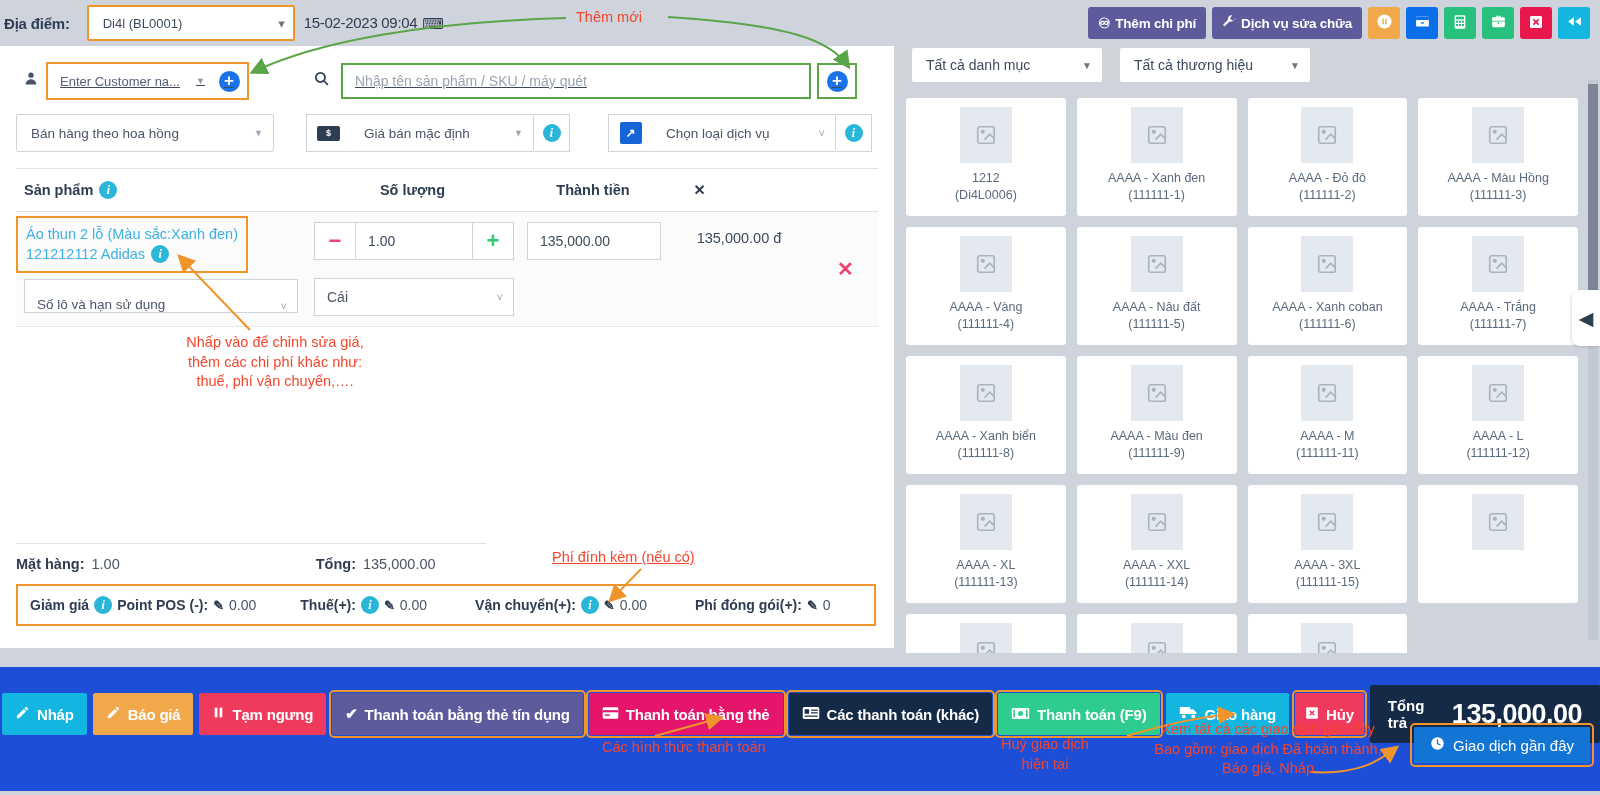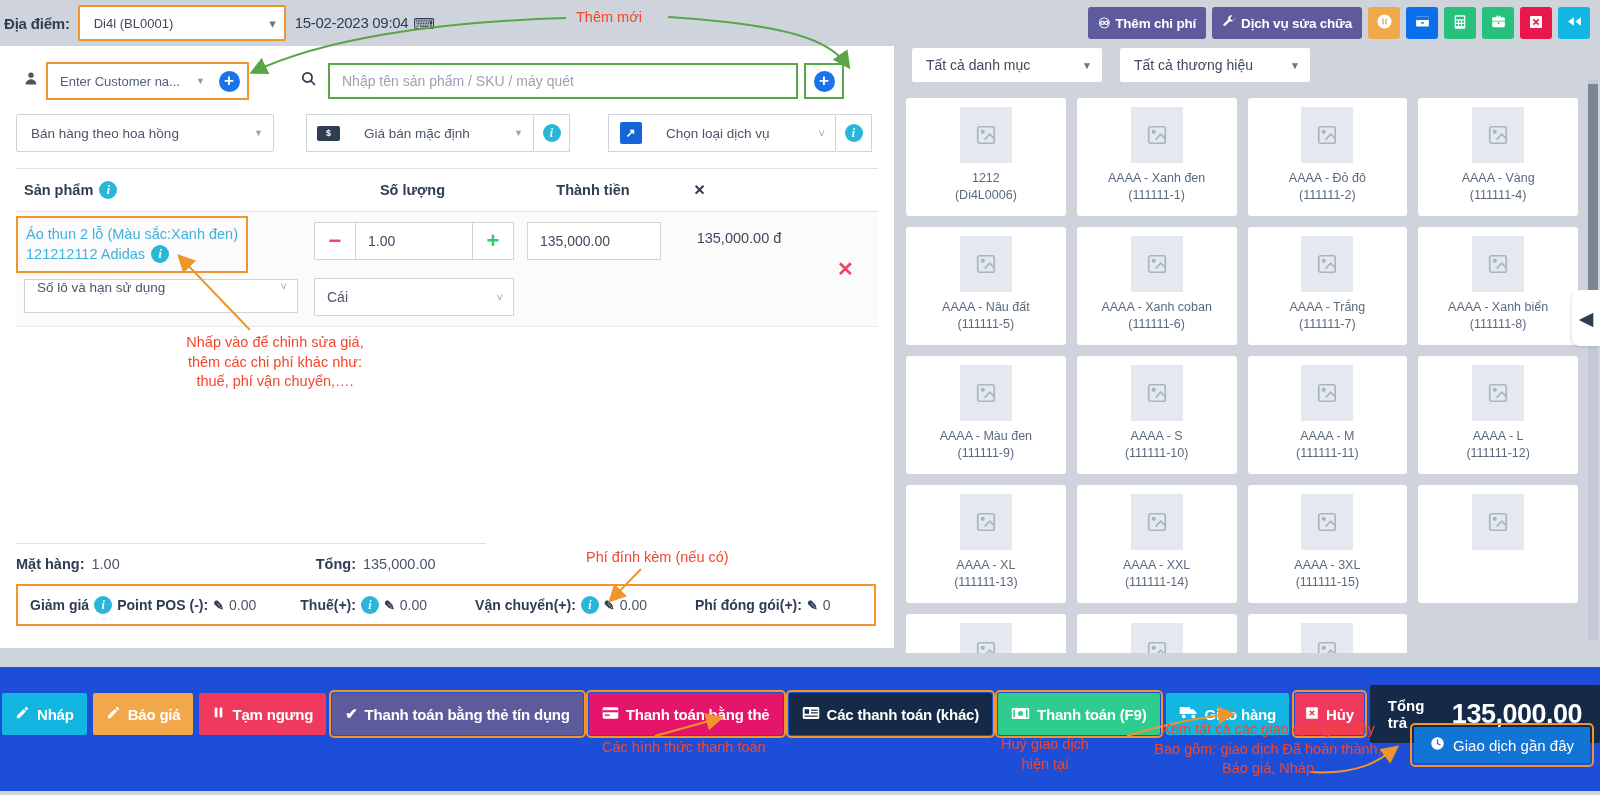--- a/index.html
+++ b/index.html
@@ -13,21 +13,21 @@
   .app { position: relative; width: 1600px; height: 795px; }
 
   
   .topbar {
     position: absolute; left: 0; top: 0; width: 1600px; height: 46px;
     background: #ced3dc;
     display: flex; align-items: center;
   }
   .loc-label {
     font-size: 15px; font-weight: bold; color: #2e3d52;
-    margin-left: 4px; margin-right: 8px; letter-spacing: -0.2px;
+    margin-left: 4px; margin-right: 17px; letter-spacing: -0.2px;
   }
   .loc-select {
     width: 208px; height: 36px; background: #fff;
     border: 2px solid #f0952c; border-radius: 2px;
     display: flex; align-items: center; padding: 0 8px 0 14px;
     font-size: 13px; color: #3d4a5c; position: relative;
   }
   .loc-select .chev { margin-left: auto; font-size: 13px; color: #6b7585; }
   .datetime { font-size: 15px; color: #2e3d52; margin-left: 9px; letter-spacing: -0.3px; }
   .kbd-icon { margin-left: 5px; font-size: 15px; color: #2e3d52; vertical-align: -1px; }
@@ -39,21 +39,21 @@
     font-size: 13.5px; font-weight: bold; padding: 0 10px; gap: 5px;
     white-space: nowrap; letter-spacing: -0.2px;
   }
   .tb-sq { width: 32px; padding: 0; font-size: 15px; }
 
   
   .left-panel {
     position: absolute; left: 0; top: 46px; width: 894px; height: 602px;
     background: #fff;
   }
-  .row1 { display: flex; align-items: center; padding: 16px 16px 0 16px; gap: 3px; }
+  .row1 { display: flex; align-items: center; padding: 16px 16px 0 16px; gap: 16px; text-decoration: underline; }
   .cust-wrap { display: flex; align-items: center; }
   .person-ico { width: 30px; text-align: center; font-size: 18px; color: #4a5568; }
   .cust-box {
     border: 2px solid #f0952c; height: 38px; display: flex; align-items: center;
     background: #fff;
   }
   .cust-select {
     width: 163px; height: 34px; border: 0; display: flex; align-items: center;
     padding: 0 6px 0 12px; font-size: 13px; color: #55617a;
   }
@@ -131,21 +131,21 @@
   .cart-row > div { padding: 10px 8px; }
   .prod-cell { width: 290px; padding: 0 !important; }
   .prod-name-box {
     border: 2px solid #f0952c; margin: 4px 6px 0 0; padding: 6px 8px 8px 8px;
     display: inline-block;
   }
   .prod-title { color: #3cb2e0; font-size: 14.5px; line-height: 1.45; }
   .prod-sku { color: #3cb2e0; font-size: 14.5px; display: flex; align-items: center; gap: 6px; }
   .lot-select {
     margin: 6px 8px 0 8px; height: 34px; border: 1px solid #ced4da; background: #fff;
-    display: flex; align-items: flex-start; padding: 0 10px 12px 12px; font-size: 13.5px; color: #4a5568;
+    display: flex; align-items: flex-end; padding: 0 10px 0 12px; font-size: 13.5px; color: #4a5568;
   }
   .lot-select .chev { margin-left: auto; font-size: 11px; color: #9aa3b0; }
 
   .qty-cell { width: 213px; }
   .qty-row { display: flex; align-items: center; height: 38px; background: #fff;
     border: 1px solid #ced4da; width: 200px; }
   .qty-btn { width: 40px; text-align: center; font-size: 22px; font-weight: bold; line-height: 1; }
   .qty-minus { color: #f0426b; }
   .qty-plus { color: #2ecc71; }
   .qty-val { flex: 1; border-left: 1px solid #ced4da; border-right: 1px solid #ced4da;
@@ -522,20 +522,31 @@
             <div class="pcode">(111111-2)</div>
           </div>
           <div class="ptile">
             <div class="ph">
               <svg viewBox="0 0 24 24" fill="none" stroke="#aab4bf" stroke-width="1.8">
                 <rect x="3" y="3" width="18" height="18" rx="2"></rect>
                 <circle cx="8.5" cy="8.5" r="1.4" fill="#aab4bf"></circle>
                 <path d="M21 16l-5-5-5.5 6"></path>
               </svg>
             </div>
+            <div class="pname">AAAA - Màu Hồng</div>
+            <div class="pcode">(111111-3)</div>
+          </div>
+          <div class="ptile">
+            <div class="ph">
+              <svg viewBox="0 0 24 24" fill="none" stroke="#aab4bf" stroke-width="1.8">
+                <rect x="3" y="3" width="18" height="18" rx="2"></rect>
+                <circle cx="8.5" cy="8.5" r="1.4" fill="#aab4bf"></circle>
+                <path d="M21 16l-5-5-5.5 6"></path>
+              </svg>
+            </div>
             <div class="pname">AAAA - Vàng</div>
             <div class="pcode">(111111-4)</div>
           </div>
           <div class="ptile">
             <div class="ph">
               <svg viewBox="0 0 24 24" fill="none" stroke="#aab4bf" stroke-width="1.8">
                 <rect x="3" y="3" width="18" height="18" rx="2"></rect>
                 <circle cx="8.5" cy="8.5" r="1.4" fill="#aab4bf"></circle>
                 <path d="M21 16l-5-5-5.5 6"></path>
               </svg>
@@ -579,31 +590,20 @@
           <div class="ptile">
             <div class="ph">
               <svg viewBox="0 0 24 24" fill="none" stroke="#aab4bf" stroke-width="1.8">
                 <rect x="3" y="3" width="18" height="18" rx="2"></rect>
                 <circle cx="8.5" cy="8.5" r="1.4" fill="#aab4bf"></circle>
                 <path d="M21 16l-5-5-5.5 6"></path>
               </svg>
             </div>
             <div class="pname">AAAA - Màu đen</div>
             <div class="pcode">(111111-9)</div>
-          </div>
-          <div class="ptile">
-            <div class="ph">
-              <svg viewBox="0 0 24 24" fill="none" stroke="#aab4bf" stroke-width="1.8">
-                <rect x="3" y="3" width="18" height="18" rx="2"></rect>
-                <circle cx="8.5" cy="8.5" r="1.4" fill="#aab4bf"></circle>
-                <path d="M21 16l-5-5-5.5 6"></path>
-              </svg>
-            </div>
-            <div class="pname">AAAA - S</div>
-            <div class="pcode">(111111-10)</div>
           </div>
           <div class="ptile">
             <div class="ph">
               <svg viewBox="0 0 24 24" fill="none" stroke="#aab4bf" stroke-width="1.8">
                 <rect x="3" y="3" width="18" height="18" rx="2"></rect>
                 <circle cx="8.5" cy="8.5" r="1.4" fill="#aab4bf"></circle>
                 <path d="M21 16l-5-5-5.5 6"></path>
               </svg>
             </div>
             <div class="pname">AAAA - M</div>
@@ -810,21 +810,21 @@
 
     <path d="M1127,736 C1180,720 1210,716 1232,714" stroke="#f0952c" stroke-width="2" fill="none" marker-end="url(#arrO)"></path>
 
     <path d="M1310,772 C1360,775 1380,760 1396,748" stroke="#f0952c" stroke-width="2" fill="none" marker-end="url(#arrO)"></path>
   </svg>
 
   <div class="anno" style="left:576px; top:8px;">Thêm mới</div>
   <div class="anno anno-c" style="left:180px; top:333px; width:190px;">Nhấp vào để chỉnh sửa giá,
 thêm các chi phí khác như:
 thuế, phí vận chuyển,….</div>
-  <div class="anno" style="left:586px; top:548px;">Phí đính kèm (nếu có)</div>
+  <div class="anno" style="left:552px; top:548px;text-decoration:underline;">Phí đính kèm (nếu có)</div>
   <div class="anno" style="left:602px; top:738px;">Các hình thức thanh toán</div>
   <div class="anno anno-c" style="left:985px; top:735px; width:120px;">Huỷ giao dịch
 hiện tại</div>
   <div class="anno anno-c" style="left:1118px; top:720px; width:300px;">Xem tất cả các giao dịch gần đây
 Bao gồm: giao dịch Đã hoàn thành,
 Báo giá, Nháp</div>
 
 </div>
 
 </body></html>

